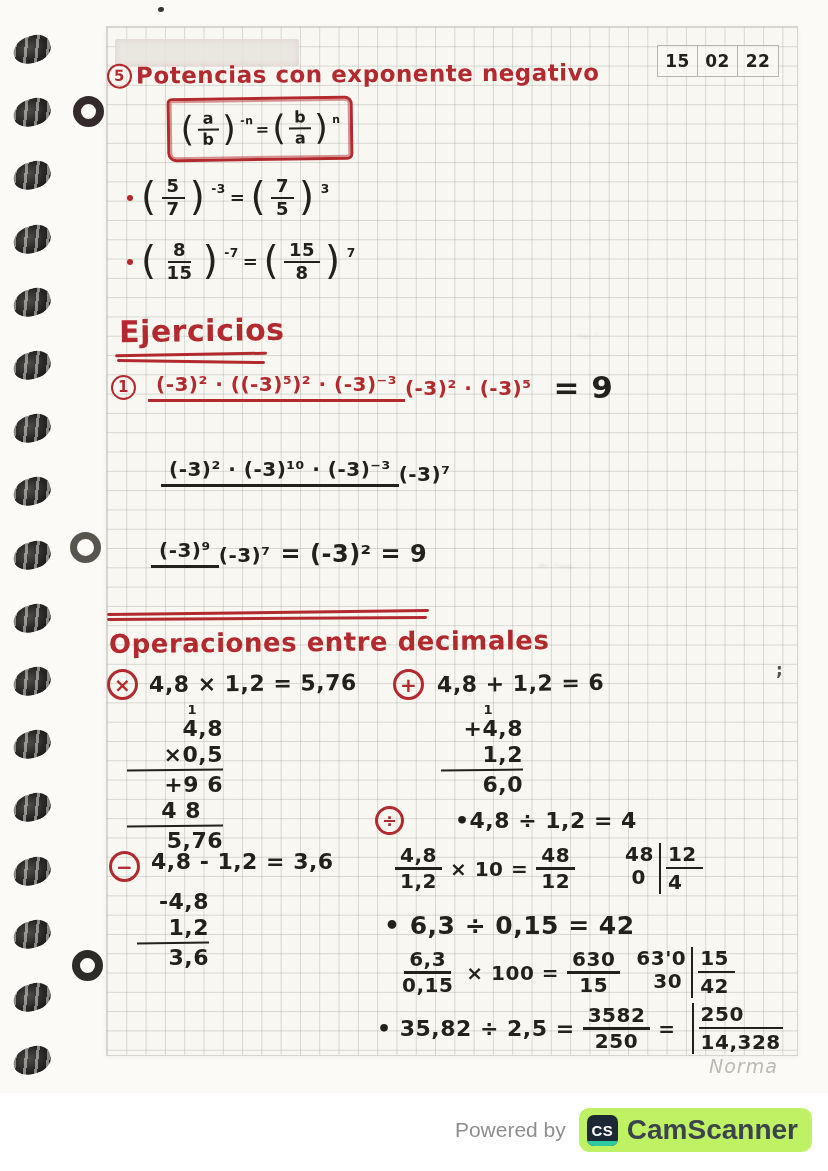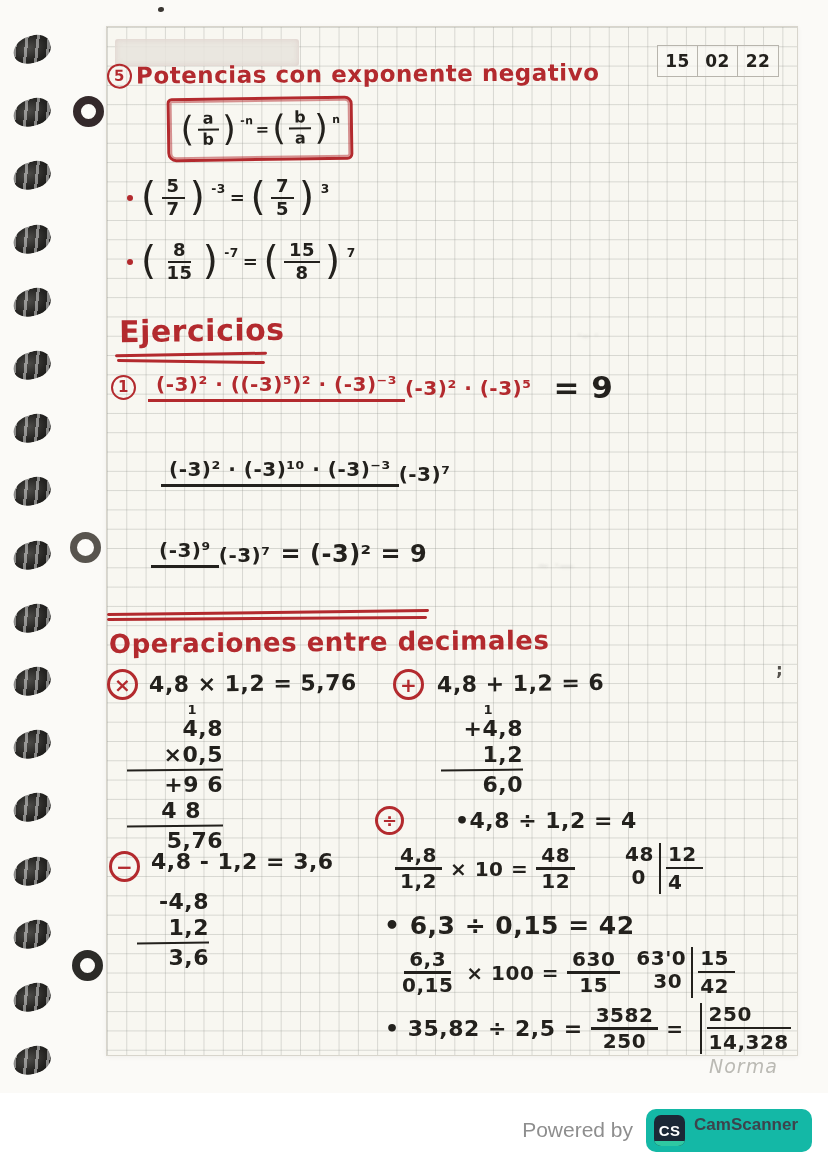--- a/index.html
+++ b/index.html
@@ -114,44 +114,44 @@
   .div-circ { left:268px; top:779px; width:29px; height:29px; font-size:18px; }
   .div-stmt { left:300px; top:781px;margin-left:48px; }
   .sub-circ { left:2px; top:824px; } .sub-stmt { left:44px; top:822px; }
   .sub-col { left:30px; top:862px; width:72px; }
 
   
   .work { display:flex; align-items:center; font-size:20px; }
   .work .vfrac .num { border-bottom-width:3px; }
   .w1 { left:288px; top:816px; gap:8px; }
   .w2 { left:290px; top:920px; gap:8px; }
-  .w3 { left:270px; top:976px; gap:8px;padding-left:8px; }
+  .w3 { left:270px; top:976px; gap:8px; }
   .dline2 { left:277px; top:884px; font-size:25px; }
   .longdiv { display:inline-flex; align-items:flex-start; font-size:20px; line-height:1.15; }
   .ld-left { display:flex; flex-direction:column; align-items:flex-end; padding:0 5px 0 0; }
   .ld-right { display:flex; flex-direction:column; border-left:2.5px solid #23211d; padding-left:5px; }
   .ld-divisor { border-bottom:2.5px solid #23211d; padding:0 6px 1px 2px; }
   .ld-quot { padding:2px 2px 0; }
   .mr8 { margin-right:8px; } .mr4 { margin-right:4px; }
   .ld-gap1 { margin-left:42px; } .ld-gap2 { margin-left:8px; } .ld-gap3 { margin-left:8px; }
 
   .watermark { left:602px; top:1028px; font-size:19px; font-style:italic; color:#bbbab4; letter-spacing:1px; }
 
   
   .footer { position:absolute; left:0; top:1100px; width:812px; height:60px;
             display:flex; align-items:center; justify-content:flex-end; gap:13px;
             font-family:"Liberation Sans", sans-serif; }
   .powered { font-size:21px; color:#8e8e8e; }
-  .cs-badge { display:flex; gap:9px; background:#14b8a6; border-radius:10px;
+  .cs-badge { display:flex; align-items:center; gap:9px; background:#bef264; border-radius:10px;
               padding:6px 14px 6px 8px; }
   .cs-logo { position:relative; width:31px; height:31px; background:#1c2836; border-radius:7px;
              display:flex; align-items:center; justify-content:center; overflow:hidden; }
   .cs-logo-text { color:#ffffff; font-size:15px; font-weight:bold; letter-spacing:0.5px; position:relative; z-index:1; }
   .cs-logo::after { content:""; position:absolute; left:0; right:0; bottom:0; height:5px; background:#2ec9a2; }
-  .cs-brand { font-size:17px; color:#3d434c; font-weight:bold; }
+  .cs-brand { font-size:28px; color:#3d434c; font-weight:bold; }
 </style>
 </head>
 <body>
 
 <div class="scan">
 
   <div id="spiral-col">
       <div class="spiral" style="top: 36px;"></div>
       <div class="spiral" style="top: 99.2px;"></div>
       <div class="spiral" style="top: 162.4px;"></div>

